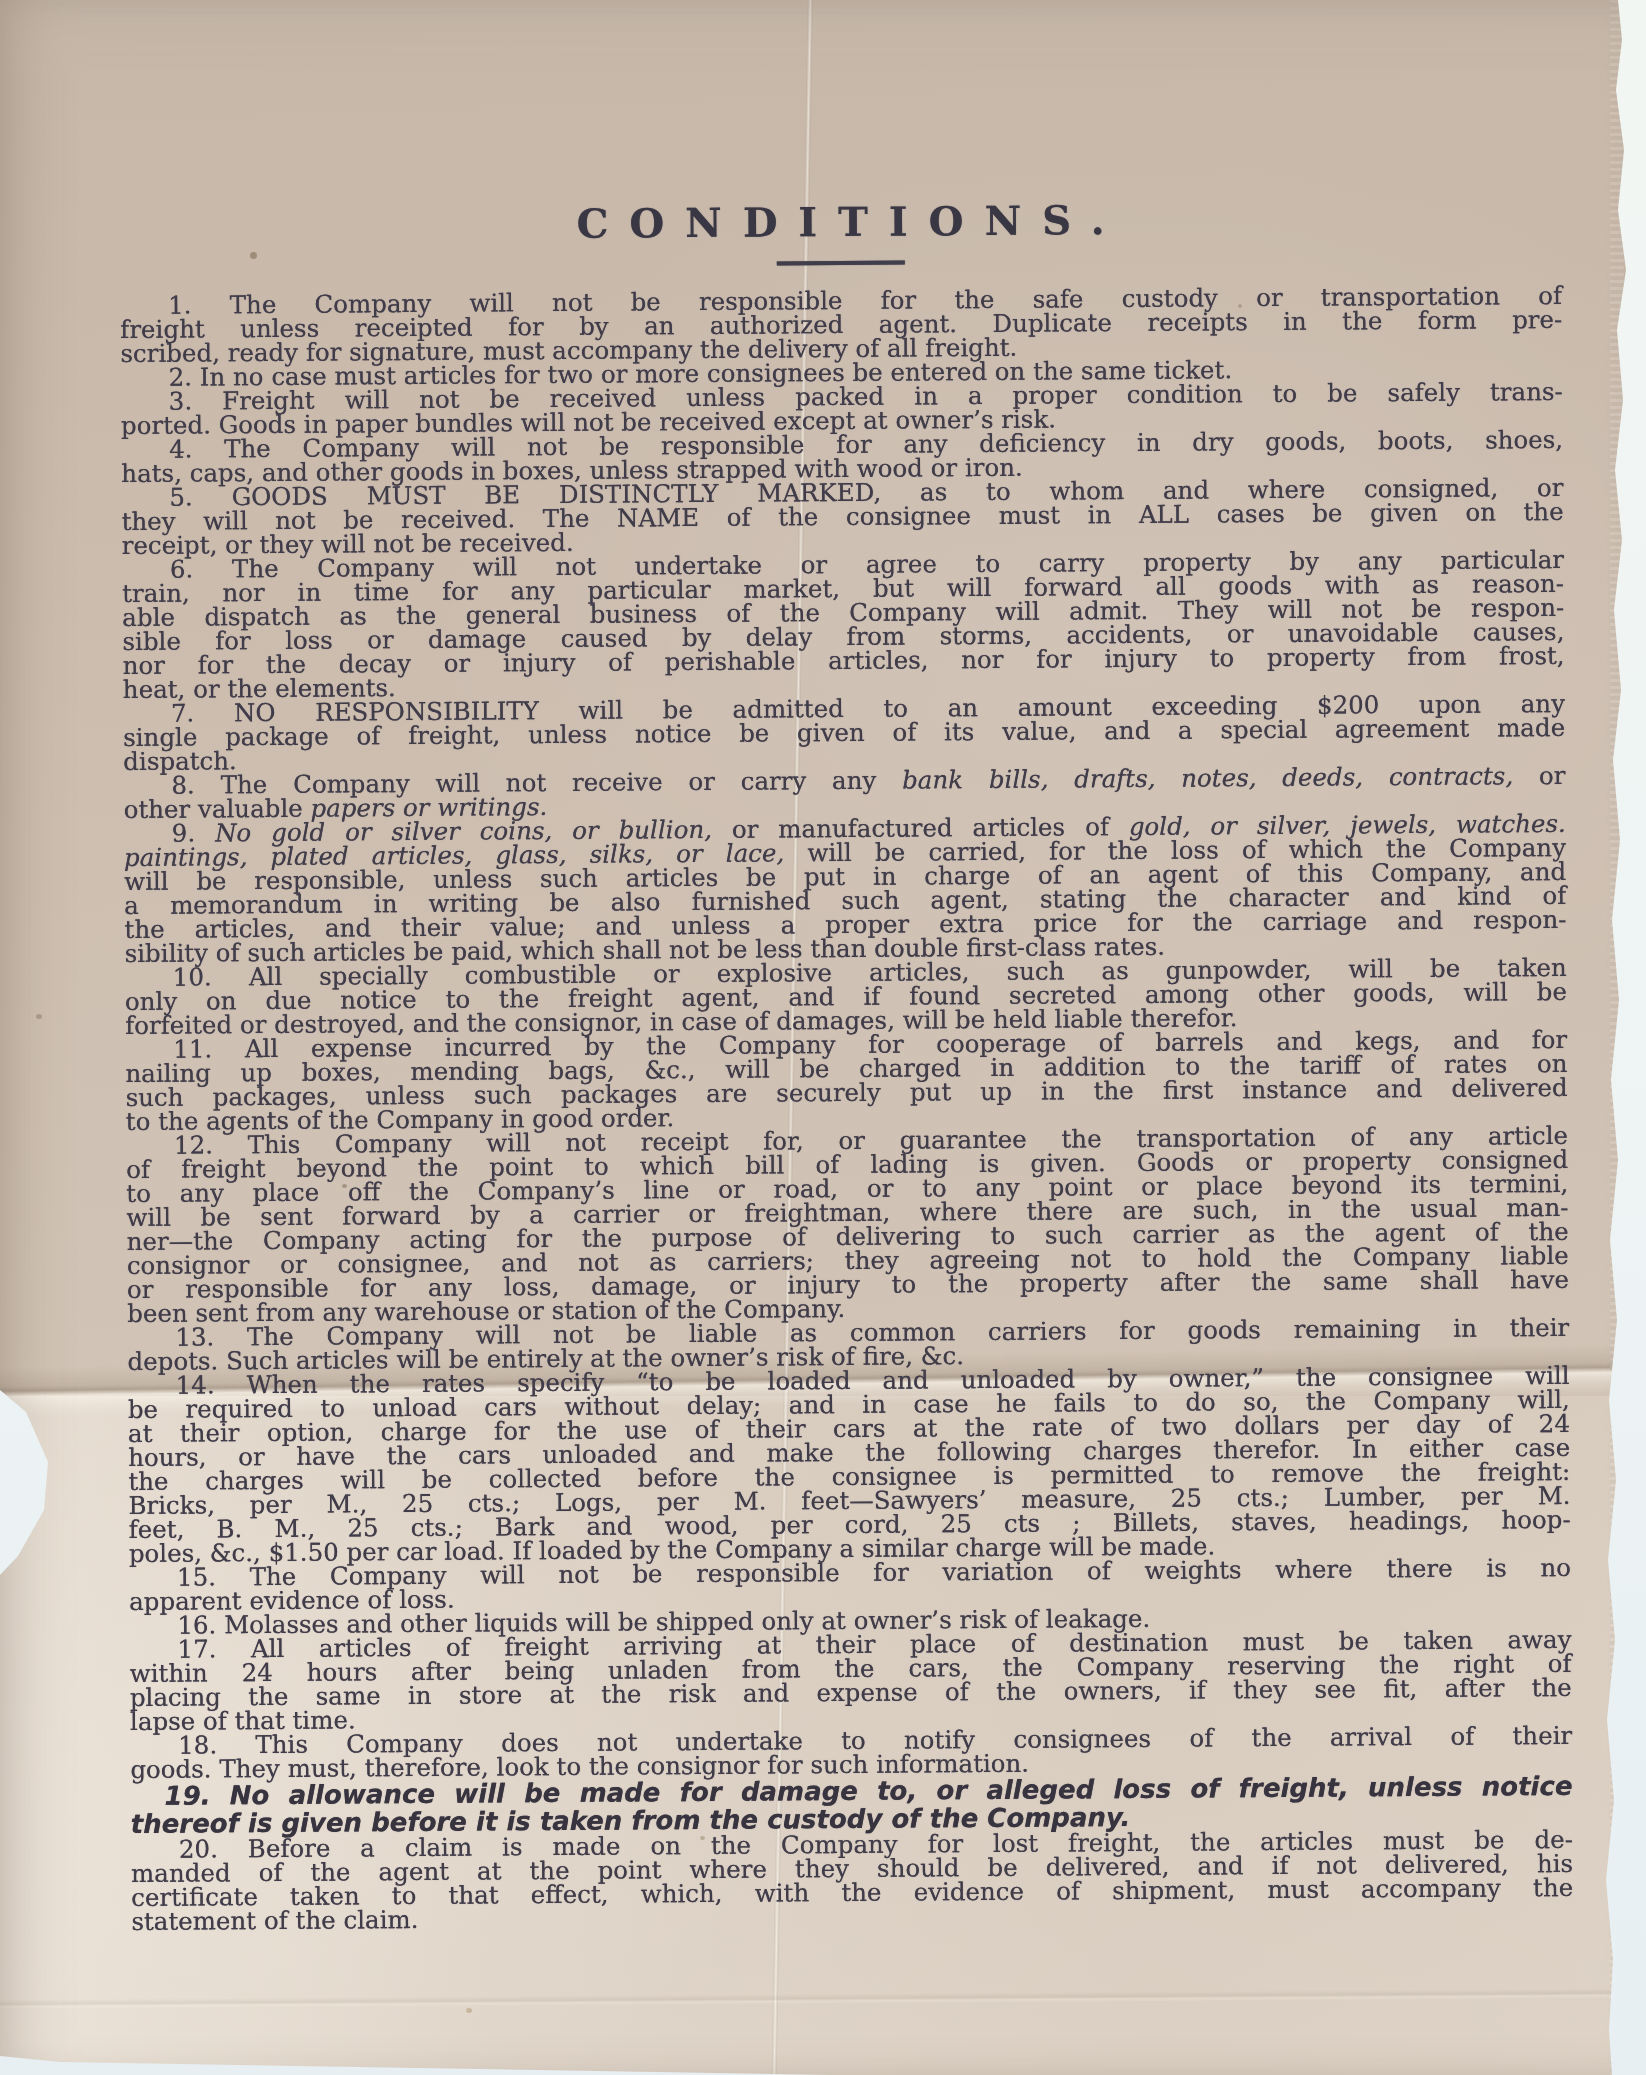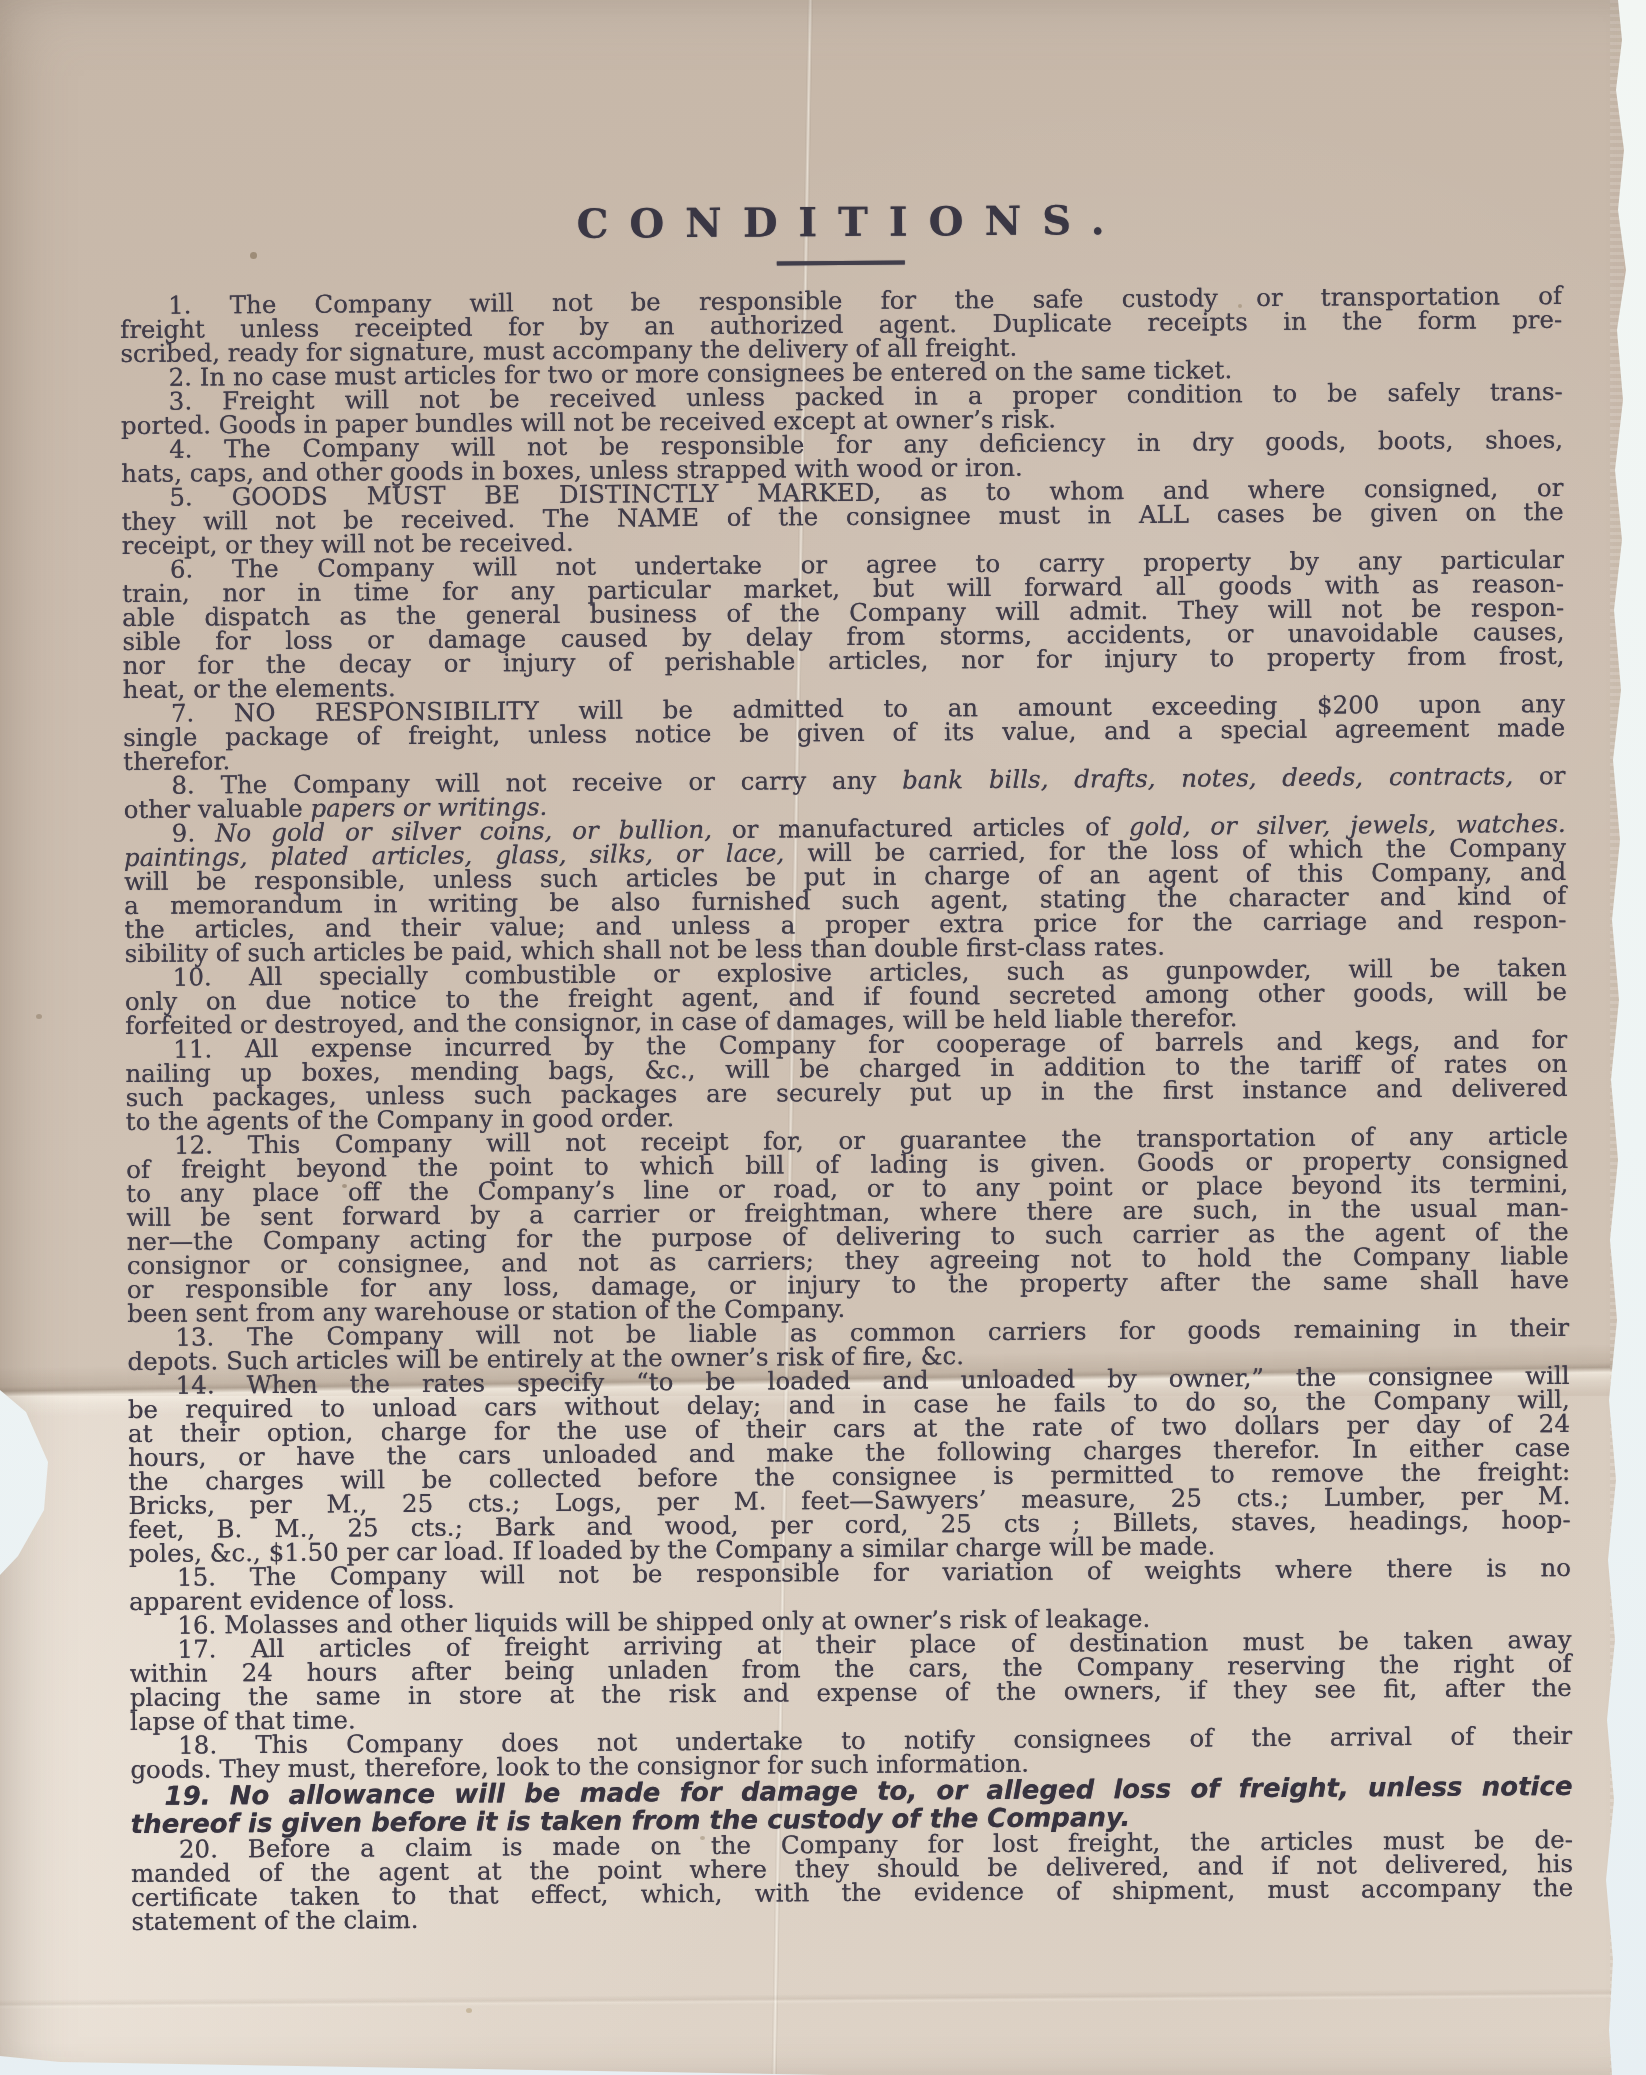--- a/index.html
+++ b/index.html
@@ -142,21 +142,21 @@
           <div class="line first"><span>6. The Company will not undertake or agree to carry property by any particular</span></div>
           <div class="line"><span>train, nor in time for any particular market, but will forward all goods with as reason-</span></div>
           <div class="line"><span>able dispatch as the general business of the Company will admit. They will not be respon-</span></div>
           <div class="line"><span>sible for loss or damage caused by delay from storms, accidents, or unavoidable causes,</span></div>
           <div class="line"><span>nor for the decay or injury of perishable articles, nor for injury to property from frost,</span></div>
           <div class="line lastline"><span>heat, or the elements.</span></div>
         </div>
         <div class="para">
           <div class="line first"><span>7. NO RESPONSIBILITY will be admitted to an amount exceeding $200 upon any</span></div>
           <div class="line"><span>single package of freight, unless notice be given of its value, and a special agreement made</span></div>
-          <div class="line lastline"><span>therefor.</span></div>
+          <div class="line lastline"><span>dispatch.</span></div>
         </div>
         <div class="para">
           <div class="line first"><span>8. The Company will not receive or carry any </span><i>bank bills, drafts, notes, deeds, contracts,</i><span> or</span></div>
           <div class="line lastline"><span>other valuable </span><i>papers or writings.</i></div>
         </div>
         <div class="para">
           <div class="line first"><span>9. </span><i>No gold or silver coins, or bullion,</i><span> or manufactured articles of </span><i>gold, or silver, jewels, watches.</i></div>
           <div class="line"><i>paintings, plated articles, glass, silks, or lace,</i><span> will be carried, for the loss of which the Company</span></div>
           <div class="line"><span>will be responsible, unless such articles be put in charge of an agent of this Company, and</span></div>
           <div class="line"><span>a memorandum in writing be also furnished such agent, stating the character and kind of</span></div>

